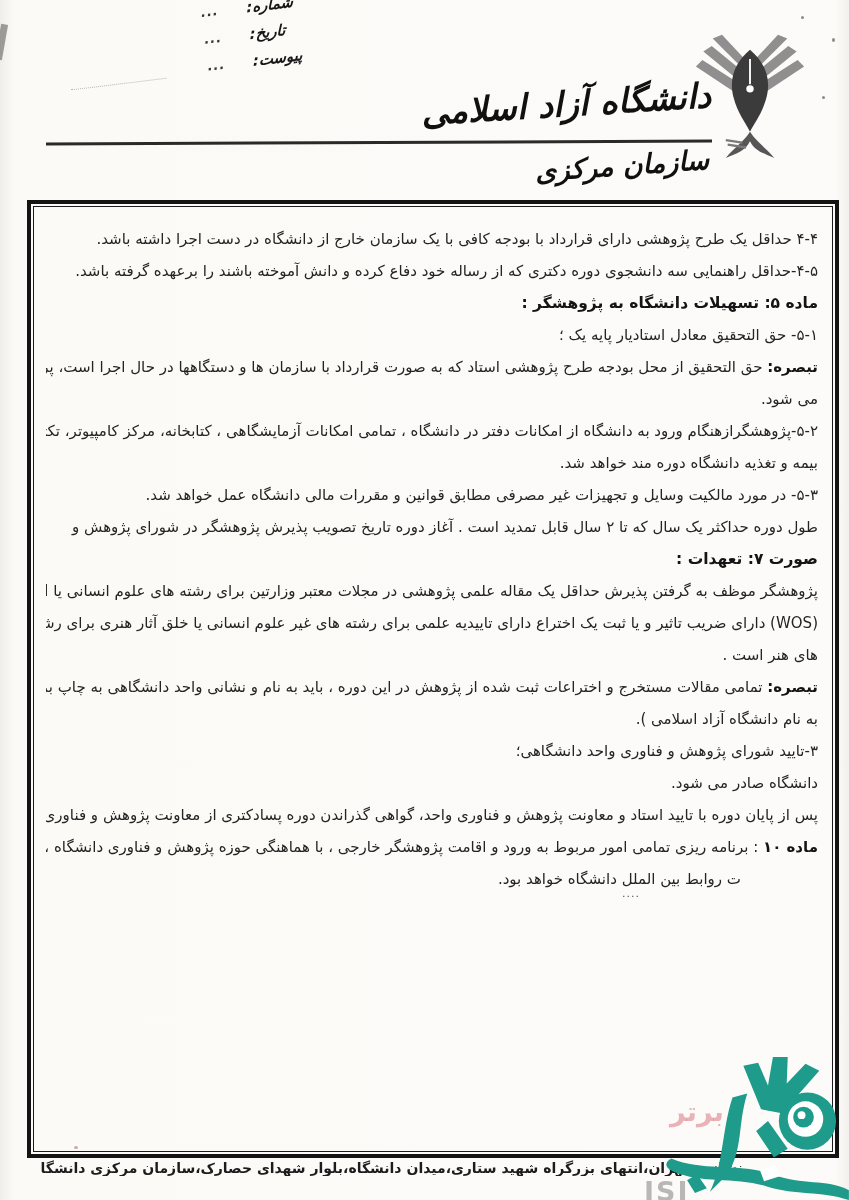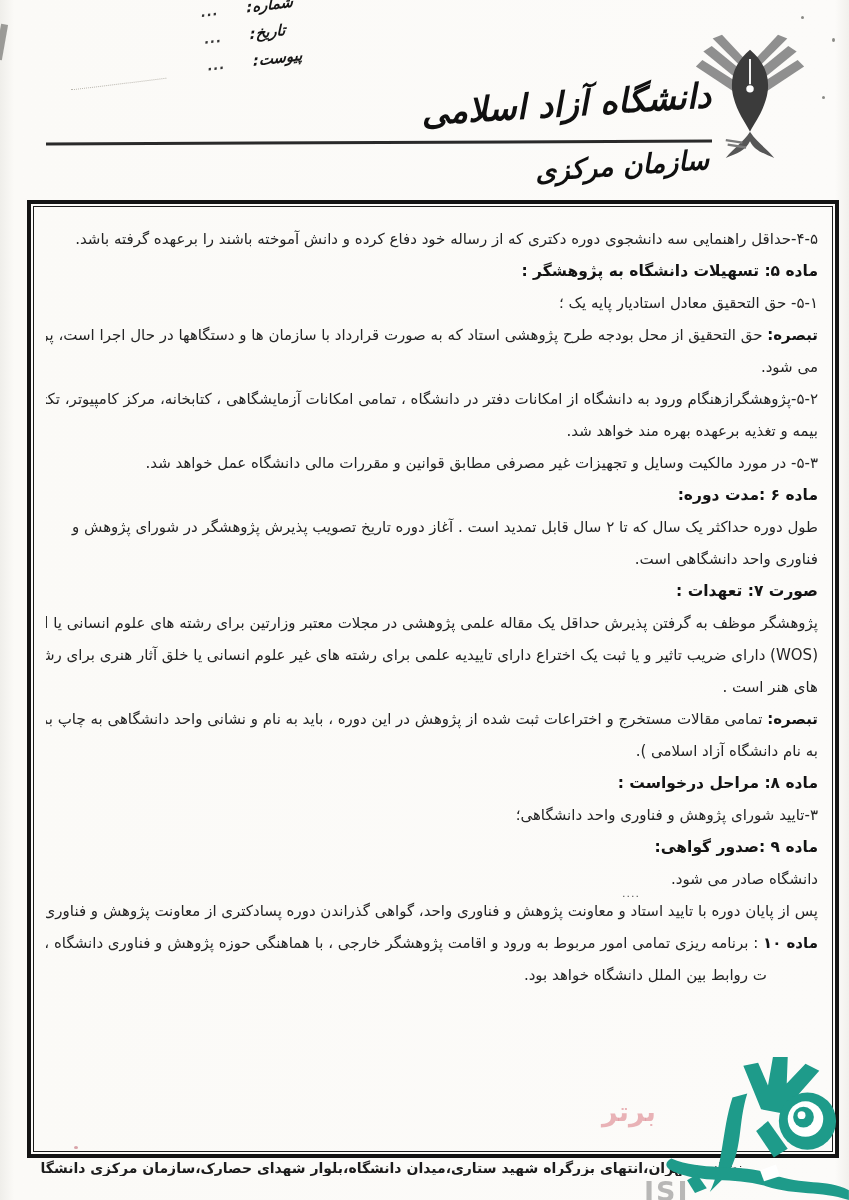--- a/index.html
+++ b/index.html
@@ -45,21 +45,21 @@
   .artifact-dots{
     position:absolute;top:680px;right:192px;font-size:11px;letter-spacing:1px;color:#555;
   }
   
   .footer{
     position:absolute;top:1160px;right:106px;left:40px;direction:rtl;text-align:right;
     font-size:14px;font-weight:600;color:#1c1c1c;white-space:nowrap;overflow:hidden;
   }
   
   .wm-pink{
-    position:absolute;left:602px;top:1096px;font-size:27px;font-weight:bold;direction:rtl;
+    position:absolute;left:670px;top:1096px;font-size:27px;font-weight:bold;direction:rtl;
     color:rgba(216,118,128,0.55);filter:blur(0.4px);z-index:5;
   }
   .wm-isi{
     position:absolute;left:644px;top:1129px;font-size:27px;font-weight:bold;
     color:rgba(115,115,115,0.5);letter-spacing:2px;z-index:5;filter:blur(0.3px);margin-top:47px;
   }
   .wm-svg{position:absolute;left:612px;top:1052px;z-index:6;}
   
   .corner-smudge{position:absolute;left:-2px;top:24px;width:7px;height:36px;background:#6b6b68;opacity:.65;transform:rotate(10deg);}
   .speck{position:absolute;border-radius:50%;background:#8a8a86;}
@@ -113,44 +113,41 @@
 </div>
 
 <div class="uni-name">دانشگاه آزاد اسلامی</div>
 <div class="header-rule"></div>
 <div class="org-name">سازمان مرکزی</div>
 
 <div class="frame">
   <div class="frame-inner">
     <div class="doc-body">
       <span class="artifact-dots">....</span>
+    <div class="line body"><span>۴-۴ حداقل یک طرح پژوهشی دارای قرارداد با بودجه کافی با یک سازمان خارج از دانشگاه در دست اجرا داشته باشد.</span></div>
         <div class="line body"><span>۴-۵-حداقل راهنمایی سه دانشجوی دوره دکتری که از رساله خود دفاع کرده و دانش آموخته باشند را برعهده گرفته باشد.</span></div>
         <div class="line heading"><span>ماده ۵: تسهیلات دانشگاه به پژوهشگر :</span></div>
         <div class="line body"><span>۵-۱- حق التحقیق معادل استادیار پایه یک ؛</span></div>
         <div class="line body"><b>تبصره:</b> <span>حق التحقیق از محل بودجه طرح پژوهشی استاد که به صورت قرارداد با سازمان ها و دستگاهها در حال اجرا است، پرداخت</span></div>
         <div class="line body"><span>می شود.</span></div>
         <div class="line body"><span>۵-۲-پژوهشگرازهنگام ورود به دانشگاه از امکانات دفتر در دانشگاه ، تمامی امکانات آزمایشگاهی ، کتابخانه، مرکز کامپیوتر، تکثیر،</span></div>
-        <div class="line body"><span>بیمه و تغذیه برعهده بهره مند خواهد شد.</span></div>
+        <div class="line body"><span>بیمه و تغذیه دانشگاه دوره مند خواهد شد.</span></div>
         <div class="line body"><span>۵-۳- در مورد مالکیت وسایل و تجهیزات غیر مصرفی مطابق قوانین و مقررات مالی دانشگاه عمل خواهد شد.</span></div>
-        <div class="line heading"><span>ماده ۶ :مدت دوره:</span></div>
         <div class="line body"><span>طول دوره حداکثر یک سال که تا ۲ سال قابل تمدید است . آغاز دوره تاریخ تصویب پذیرش پژوهشگر در شورای پژوهش و</span></div>
-        <div class="line body"><span>فناوری واحد دانشگاهی است.</span></div>
         <div class="line heading"><span>صورت ۷: تعهدات :</span></div>
         <div class="line body"><span>پژوهشگر موظف به گرفتن پذیرش حداقل یک مقاله علمی پژوهشی در مجلات معتبر وزارتین برای رشته های علوم انسانی یا ISI</span></div>
         <div class="line body"><span>(WOS) دارای ضریب تاثیر و یا ثبت یک اختراع دارای تاییدیه علمی برای رشته های غیر علوم انسانی یا خلق آثار هنری برای رشته</span></div>
         <div class="line body"><span>های هنر است .</span></div>
         <div class="line body"><b>تبصره:</b> <span>تمامی مقالات مستخرج و اختراعات ثبت شده از پژوهش در این دوره ، باید به نام و نشانی واحد دانشگاهی به چاپ برسد(</span></div>
         <div class="line body"><span>به نام دانشگاه آزاد اسلامی ).</span></div>
-        <div class="line heading"><span>ماده ۸: مراحل درخواست :</span></div>
         <div class="line body"><span>۳-تایید شورای پژوهش و فناوری واحد دانشگاهی؛</span></div>
-        <div class="line heading"><span>ماده ۹ :صدور گواهی:</span></div>
         <div class="line body"><span>دانشگاه صادر می شود.</span></div>
         <div class="line body"><span>پس از پایان دوره با تایید استاد و معاونت پژوهش و فناوری واحد، گواهی گذراندن دوره پسادکتری از معاونت پژوهش و فناوری</span></div>
         <div class="line body"><b>ماده ۱۰</b> <span>: برنامه ریزی تمامی امور مربوط به ورود و اقامت پژوهشگر خارجی ، با هماهنگی حوزه پژوهش و فناوری دانشگاه ، بر</span></div>
-        <div class="line body" style="margin-right: 51px;"><span>ت روابط بین الملل دانشگاه خواهد بود.</span></div>
+        <div class="line body" style="margin-right: 77px;"><span>ت روابط بین الملل دانشگاه خواهد بود.</span></div>
       </div>
   </div>
 </div>
 
 <div class="footer">نشانی: تهران،انتهای بزرگراه شهید ستاری،میدان دانشگاه،بلوار شهدای حصارک،سازمان مرکزی دانشگاه آزاد اسلامی— تلفن: ۳۷-۴۷۹۱۲۳۳۵</div>
 
 <div class="wm-pink">برتر</div>
 <div class="wm-isi">ISI</div>
 <div class="wm-svg">
   <svg width="237" height="148" viewBox="0 0 240 150">

